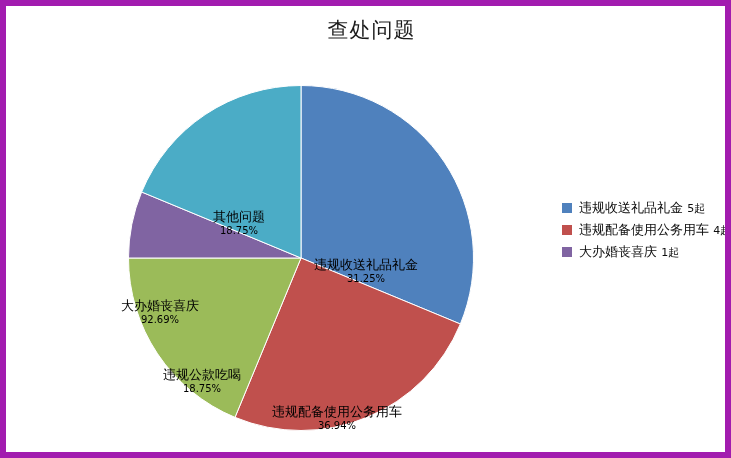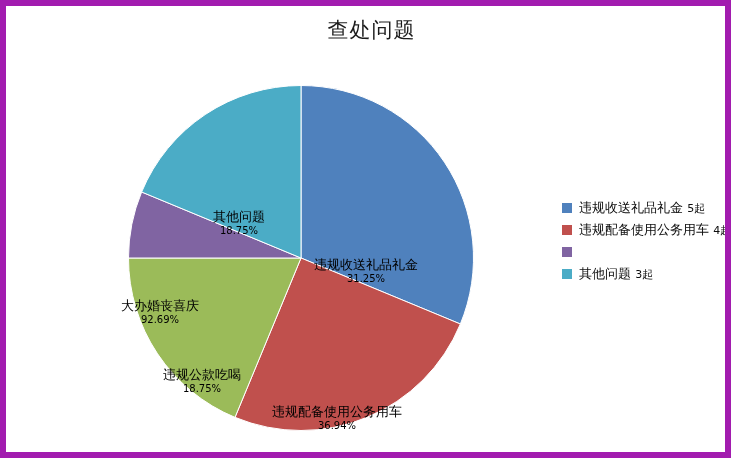--- a/index.html
+++ b/index.html
@@ -133,20 +133,17 @@
       <div class="legend-row">
         <span class="legend-swatch" style="background: rgb(79, 129, 189);"></span>
         <span class="legend-text">违规收送礼品礼金 <span class="legend-count">5起</span></span>
       </div>
       <div class="legend-row">
         <span class="legend-swatch" style="background: rgb(192, 80, 77);"></span>
         <span class="legend-text">违规配备使用公务用车 <span class="legend-count">4起</span></span>
       </div>
       <div class="legend-row">
         <span class="legend-swatch" style="background: rgb(128, 100, 162);"></span>
-      </div>
-      <div class="legend-row">
-        <span class="legend-swatch" style="background: rgb(75, 172, 198);"></span>
-        <span class="legend-text">其他问题 <span class="legend-count">3起</span></span>
+        <span class="legend-text">大办婚丧喜庆 <span class="legend-count">1起</span></span>
       </div>
     </div>
 
 </div>
 
 </body></html>

